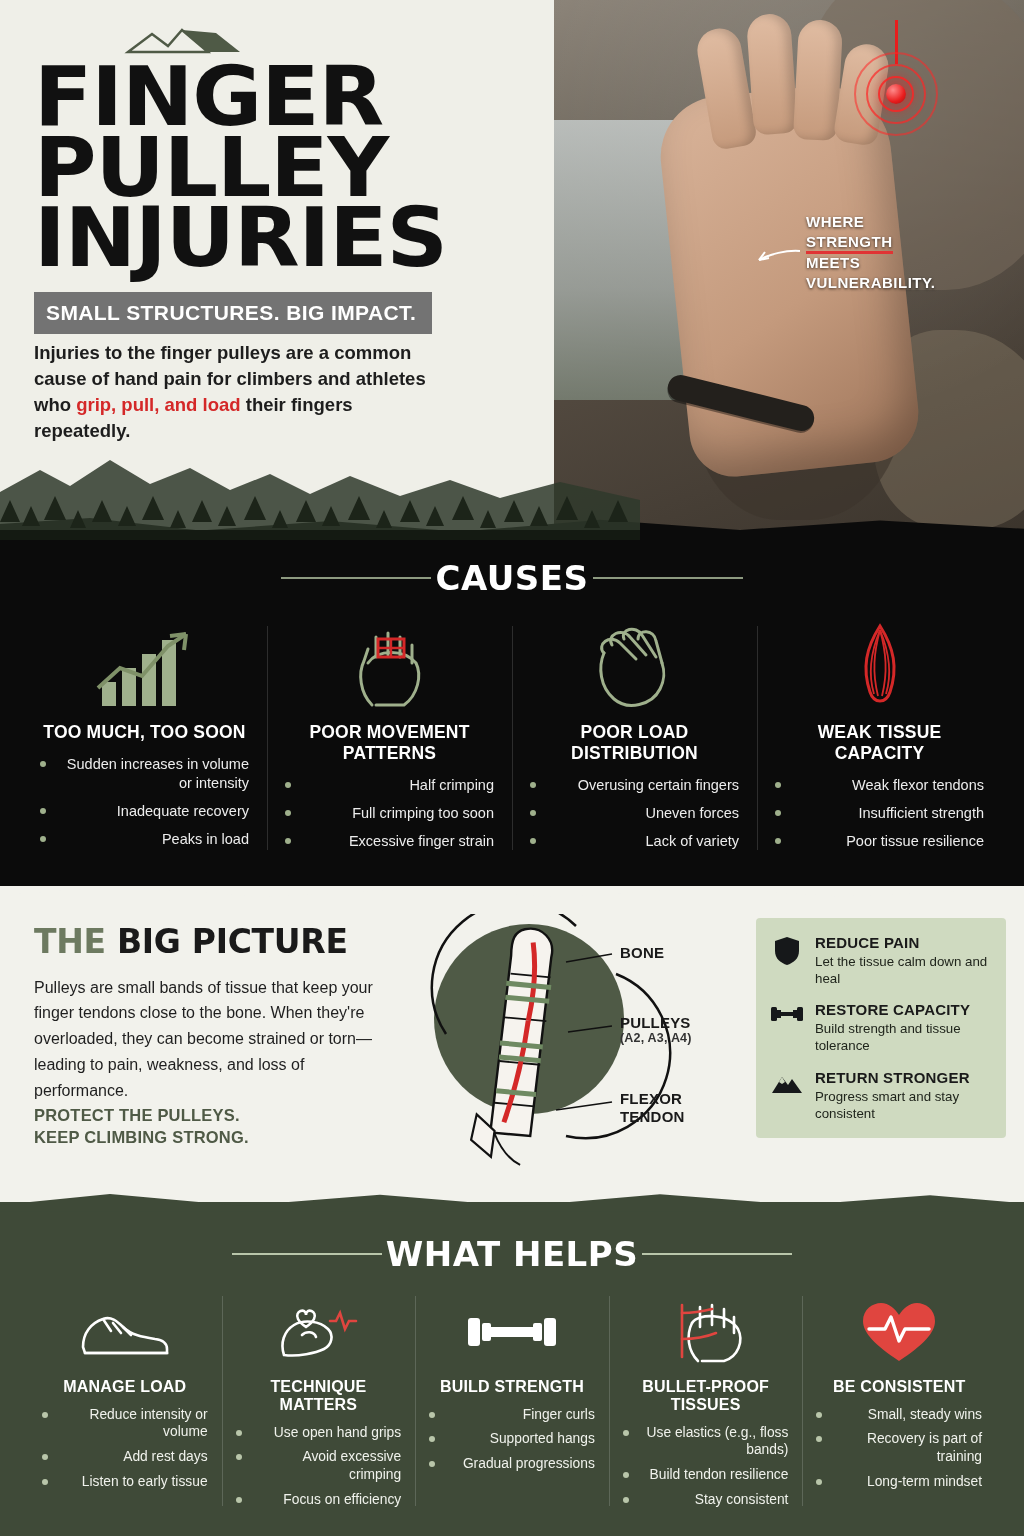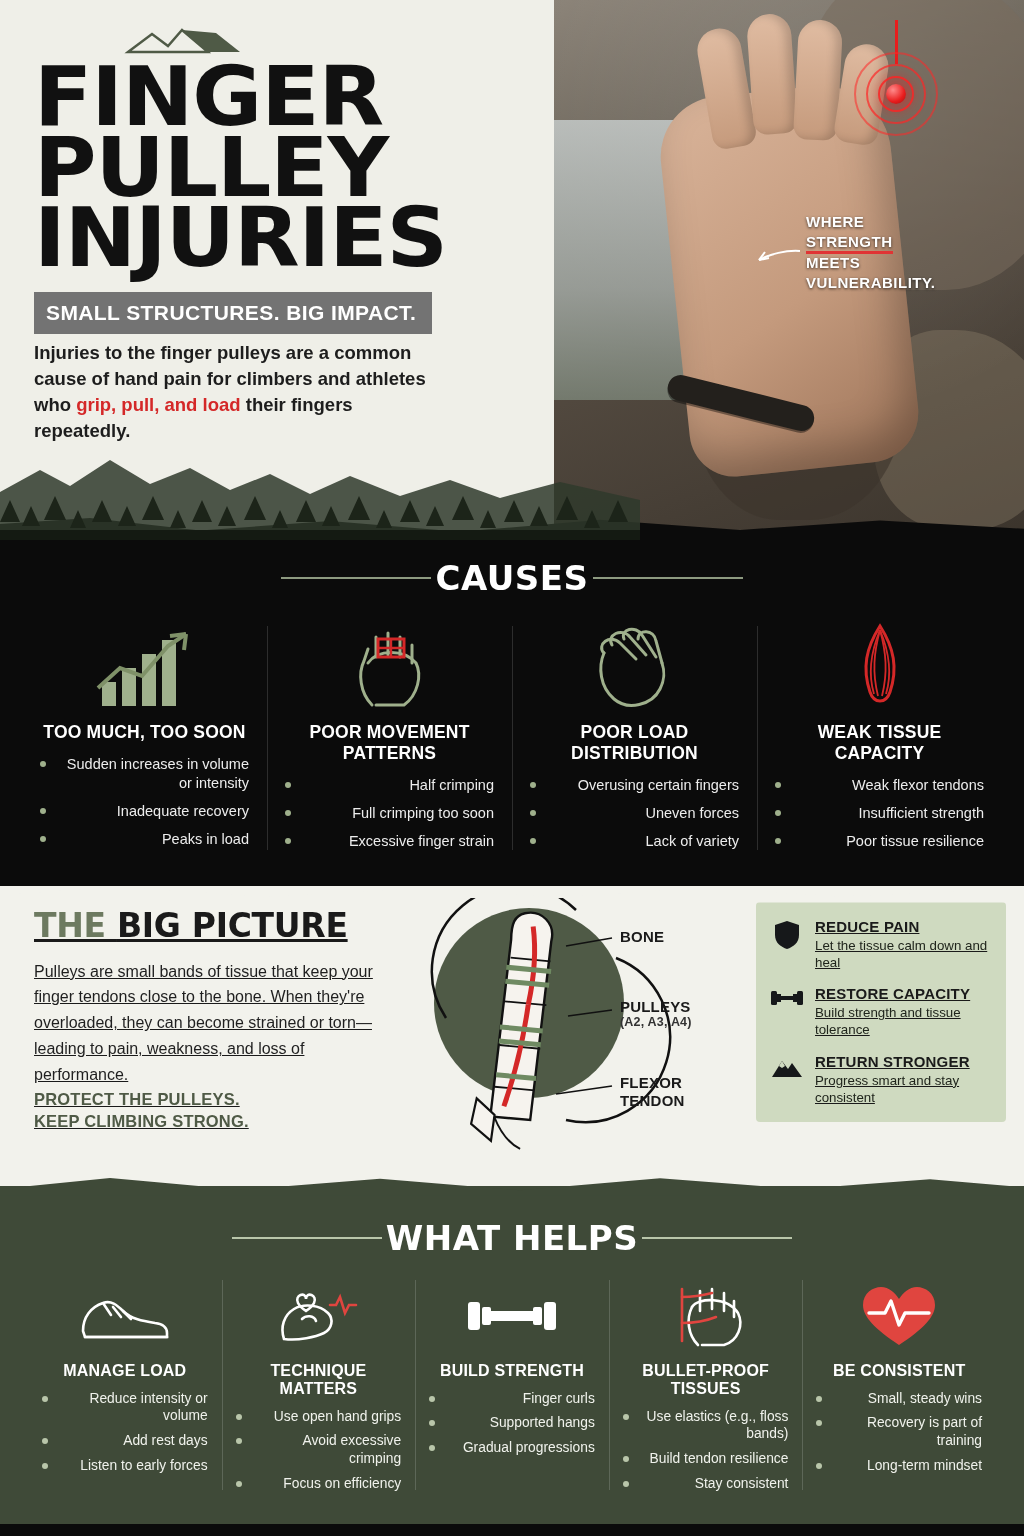--- a/index.html
+++ b/index.html
@@ -162,21 +162,21 @@
     position: relative; padding-left: 15px; margin-bottom: 9px;
     font-size: 14.5px; line-height: 1.3; color: #ededed; text-align: right;
   }
   ul.bullets li::before {
     content:""; position:absolute; left: 0; top: 6px; width: 6px; height: 6px;
     border-radius: 50%; background: #9fb08c;
   }
 
   
   .bigpic {
-    position: relative; background: #f2f2ec; padding: 12px 34px 26px; text-decoration: underline;
+    position: relative; background: #f2f2ec; padding: 28px 34px 26px;
   }
   .bigpic::before {
     content:""; position:absolute; left:0; right:0; top:-1px; height: 18px; background: #f2f2ec;
     clip-path: polygon(0 60%, 120px 10%, 260px 70%, 420px 20%, 560px 72%, 700px 18%, 840px 66%, 1024px 24%, 1024px 100%, 0 100%);
   }
   .bp-wrap { display: grid; grid-template-columns: 372px 330px 250px; gap: 10px; }
   .bp-title {
     font-family: "DejaVu Sans", sans-serif;
     font-size: 33px; font-weight: 900; letter-spacing: -.3px; margin: 8px 0 14px;
   }
@@ -498,21 +498,21 @@
           <svg width="96" height="58" viewBox="0 0 96 58" fill="none" stroke="#fff" stroke-width="2.6" stroke-linecap="round">
             <path d="M6 44 C6 30, 14 20, 26 16 C34 13, 40 18, 46 24 C54 32, 66 34, 78 36 C86 37, 90 40, 90 46 L90 50 L8 50 Z"></path>
             <path d="M26 16 L34 28 M36 20 L44 30 M46 24 L54 32"></path>
             <path d="M8 50 L90 50"></path>
           </svg>
         </div>
         <div class="help-title">MANAGE LOAD</div>
         <ul class="bullets">
           <li>Reduce intensity or volume</li>
           <li>Add rest days</li>
-          <li>Listen to early forces</li>
+          <li>Listen to early tissue</li>
         </ul>
       </div>
 
       <div class="help-col">
         <div class="help-ico">
           <svg width="92" height="62" viewBox="0 0 92 62" fill="none" stroke="#fff" stroke-width="2.6" stroke-linecap="round">
             <path d="M12 54 C8 42, 12 30, 22 24 C32 18, 48 20, 56 28 C62 34, 60 44, 52 48 C44 52, 26 56, 12 54 Z"></path>
             <path d="M30 34 C34 30, 42 30, 44 36"></path>
             <path d="M26 18 C22 10, 34 6, 34 14 C34 6, 46 10, 42 18 C40 22, 34 26, 34 26 C34 26, 28 22, 26 18 Z" stroke="#fff"></path>
             <path d="M58 20 l6 0 l4 -8 l5 16 l4 -8 l7 0" stroke="#e0453f"></path>

